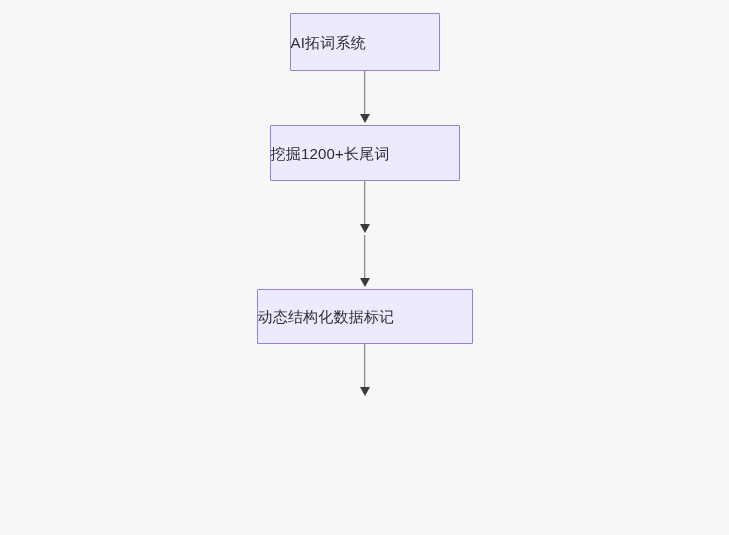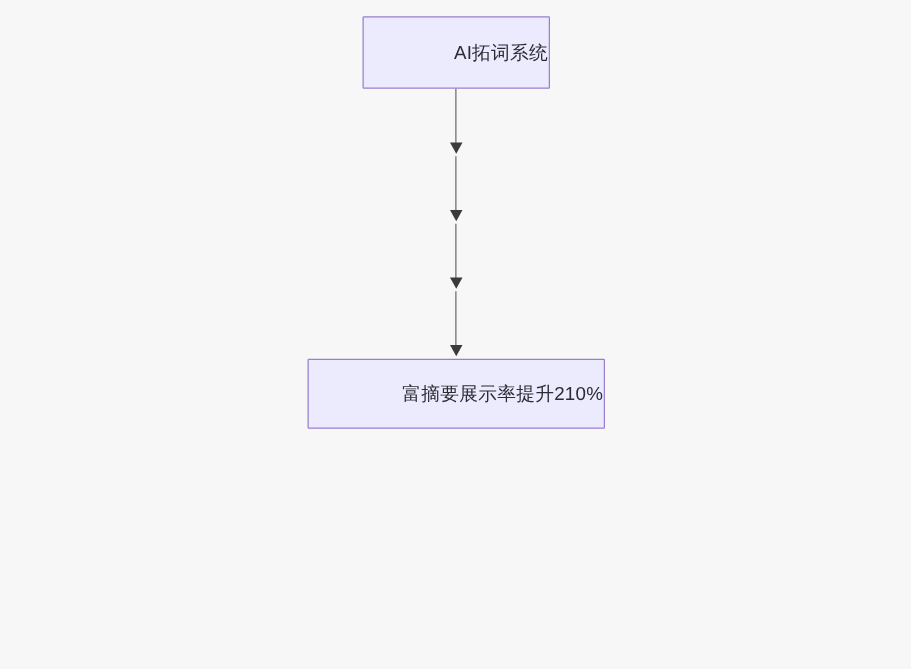--- a/index.html
+++ b/index.html
@@ -34,21 +34,21 @@
   .node {
     box-sizing: border-box;
     background: #ecebfd;
     border: 1px solid #9a7fd0;
     color: #2b2b33;
     font-size: 15px;
     line-height: 1;
     letter-spacing: 0.2px;
     display: flex;
     align-items: center;
-    justify-content: flex-end;
+    justify-content: flex-start;
     text-align: center;
     white-space: nowrap;
     border-radius: 1px;
   }
 
   .node-label {
     display: block;
   }
 
   
@@ -94,36 +94,39 @@
 
     <div class="node node-1">
       <span class="node-label">AI拓词系统</span>
     </div>
 
     <div class="connector">
       <span class="stem"></span>
       <span class="head"></span>
     </div>
 
+    <div class="node node-2">
+      <span class="node-label">挖掘1200+长尾词</span>
+    </div>
 
     <div class="connector">
       <span class="stem"></span>
       <span class="head"></span>
     </div>
 
 
     <div class="connector">
       <span class="stem"></span>
       <span class="head"></span>
     </div>
 
+    <div class="node node-4">
+      <span class="node-label">动态结构化数据标记</span>
+    </div>
 
     <div class="connector">
       <span class="stem"></span>
       <span class="head"></span>
     </div>
 
-    <div class="node node-5">
-      <span class="node-label">富摘要展示率提升210%</span>
-    </div>
 
   </div>
 </div>
 
 </body></html>

